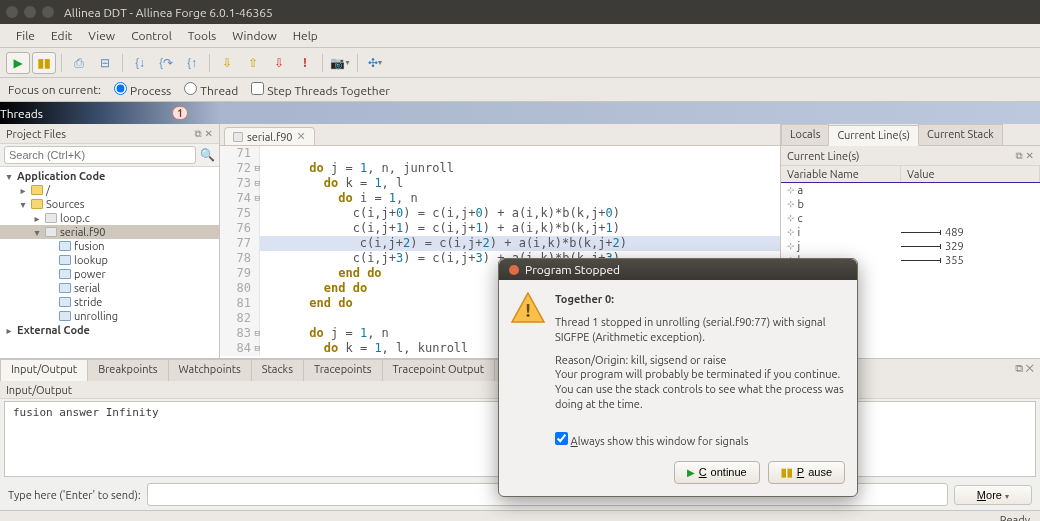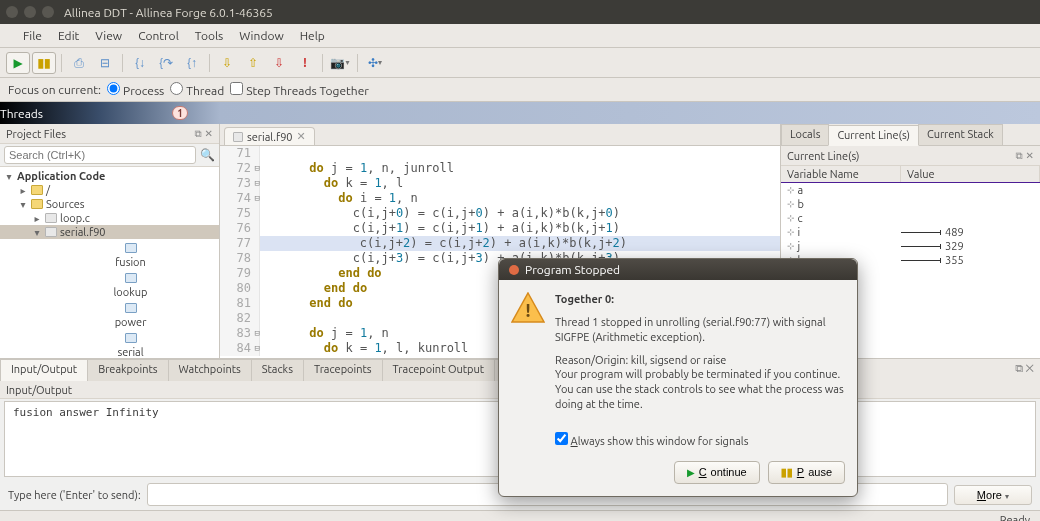--- a/index.html
+++ b/index.html
@@ -1,44 +1,44 @@
 <!DOCTYPE html>
 <html><head>
 <meta charset="utf-8">
 <style>
 * { box-sizing: border-box; margin: 0; padding: 0; }
 body { font-family: "Ubuntu", "Segoe UI", sans-serif; font-size: 12px; background: #f0f0ef; color: #3c3c3c; width: 1040px; height: 521px; overflow: hidden; position: relative; }
 .titlebar { background: #3c3b37; color: #dfdbd2; height: 24px; display: flex; align-items: center; padding: 0 6px; font-size: 12px; }
 .titlebar .win-btns { display: flex; gap: 6px; margin-right: 10px; }
 .titlebar .win-btn { width: 12px; height: 12px; border-radius: 50%; background: #595751; }
-.menubar { background: #ece9e5; height: 24px; display: flex; align-items: center; padding: 0 15px; border-bottom: 1px solid #cac6bf; }
+.menubar { background: #ece9e5; height: 24px; display: flex; align-items: center; padding: 0 8px; border-bottom: 1px solid #cac6bf; }
 .menubar .m { padding: 3px 8px; cursor: pointer; }
 .toolbar { background: #ece9e5; height: 30px; display: flex; align-items: center; padding: 0 6px; gap: 2px; border-bottom: 1px solid #cac6bf; }
 .toolbar .tb { width: 24px; height: 22px; display: flex; align-items: center; justify-content: center; border: 1px solid transparent; border-radius: 3px; }
 .toolbar .tb.active { border-color: #b8b4ab; background: #f5f3ef; }
 .toolbar .sep { width: 1px; height: 18px; background: #cac6bf; margin: 0 3px; }
-.focusbar { background: #ece9e5; height: 24px; display: flex; align-items: center; padding: 0 8px; border-bottom: 1px solid #cac6bf; font-size: 12px; gap: 6px; }
+.focusbar { background: #ece9e5; height: 24px; display: flex; align-items: center; padding: 0 8px; border-bottom: 1px solid #cac6bf; font-size: 12px; gap: 13px; }
 .focusbar input[type=radio], .focusbar input[type=checkbox] { margin-right: 3px; }
 .threadsbar { height: 22px; background: linear-gradient(to right, #000 0, #3a4e6b 100px, #a8b6cd 220px, #bcc8dd 100%); color: #fff; display: flex; align-items: center; padding: 0 0; font-size: 12px; position: relative; }
 .threadsbar .badge { position: absolute; left: 172px; background: #fde3de; color: #7a3b36; border: 1px solid #c57a73; border-radius: 8px; width: 16px; height: 14px; display: flex; align-items: center; justify-content: center; font-size: 10px; font-weight: bold; }
 .main { display: flex; height: 234px; }
 .left-col { width: 220px; display: flex; flex-direction: column; border-right: 1px solid #cac6bf; }
 .panel-head { background: #ece9e5; height: 20px; display: flex; align-items: center; padding: 0 6px; justify-content: space-between; border-bottom: 1px solid #d9d4cc; font-size: 11px; }
 .panel-head .icons { display: flex; gap: 3px; font-size: 10px; color: #888; }
 .search-row { display: flex; align-items: center; padding: 2px 4px; border-bottom: 1px solid #d9d4cc; }
 .search-row input { flex: 1; border: 1px solid #c9c5bd; border-radius: 3px; padding: 2px 4px; font-size: 11px; background: #fff; }
 .tree { flex: 1; overflow: auto; background: #fff; font-size: 11px; padding: 2px 0; }
 .tree-item { padding: 1px 4px; display: flex; align-items: center; gap: 3px; white-space: nowrap; }
 .tree-item.sel { background: #d0c8bc; }
 .tree-item .tw { width: 10px; text-align: center; color: #6b6b6b; font-size: 10px; cursor: pointer; }
 .tree-item .ico { width: 12px; height: 10px; display: inline-block; }
 .ico.folder { background: #f5d776; border: 1px solid #caa93a; border-radius: 1px; }
 .ico.file { background: #e8e8e8; border: 1px solid #b5b5b5; border-radius: 1px; }
 .ico.sub { background: #dce9f5; border: 1px solid #7aa0c4; border-radius: 1px; }
-.ind0 { padding-left: 4px; } .ind1 { padding-left: 18px; } .ind2 { padding-left: 32px; } .ind3 { padding-left: 46px; flex-direction: column; }
+.ind0 { padding-left: 4px; } .ind1 { padding-left: 18px; } .ind2 { padding-left: 32px; } .ind3 { padding-left: 46px; }
 .editor-col { flex: 1; display: flex; flex-direction: column; background: #fff; }
 .editor-tabs { height: 22px; background: #ece9e5; display: flex; align-items: flex-end; border-bottom: 1px solid #cac6bf; padding-left: 4px; }
 .etab { background: #f7f5f1; border: 1px solid #cac6bf; border-bottom: none; border-radius: 4px 4px 0 0; padding: 2px 8px; font-size: 11px; display: flex; align-items: center; gap: 4px; }
 .etab .close { color: #999; cursor: pointer; }
 .code { flex: 1; overflow: auto; font-family: "DejaVu Sans Mono", monospace; font-size: 12px; line-height: 15px; }
 .code-row { display: flex; }
 .code-row.hl { background: #dbe3f3; gap: 7px; }
 .gut { width: 40px; text-align: right; padding-right: 8px; color: #aaa; background: #f5f5f5; border-right: 1px solid #e5e5e5; user-select: none; position: relative; }
 .gut .fold { position: absolute; right: -1px; top: 0px; font-size: 9px; color: #888; }
 .src { padding-left: 6px; white-space: pre; color: #555; }

